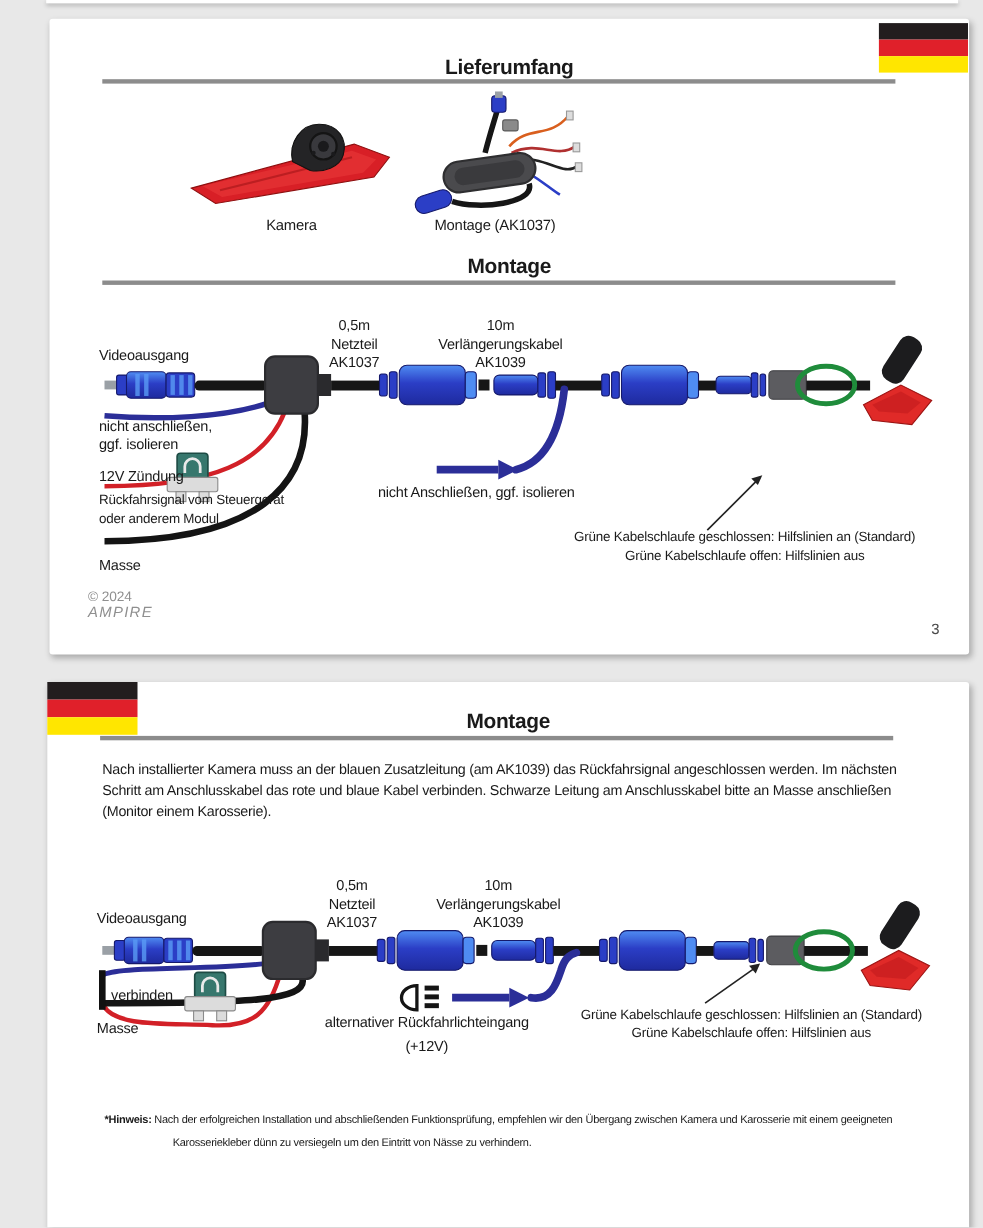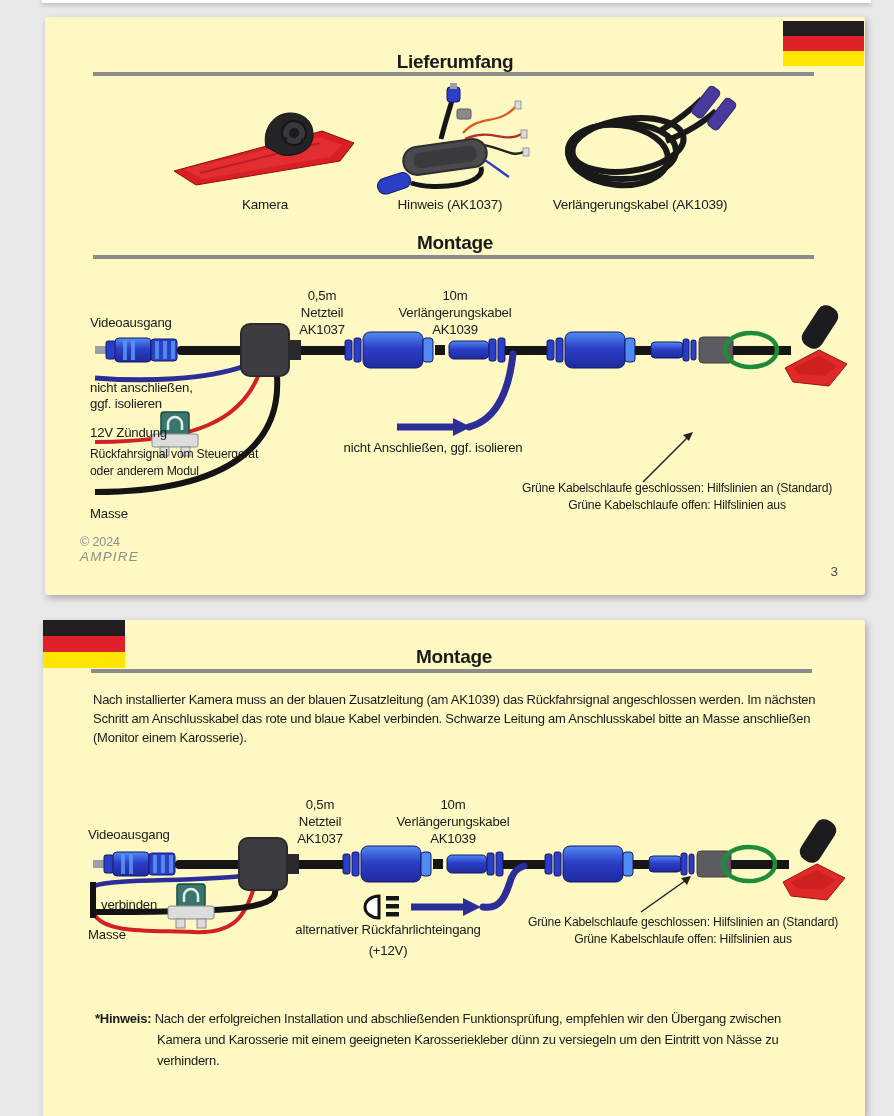--- a/index.html
+++ b/index.html
@@ -4,21 +4,21 @@
 <style>
   html,body{margin:0;padding:0;}
   body{
     width:894px;height:1116px;position:relative;overflow:hidden;
     background:#e8e8e8;
     font-family:"Liberation Sans","DejaVu Sans",sans-serif;
     color:#1a1a1a;
     -webkit-font-smoothing:antialiased;
   }
   .prev-sliver{position:absolute;left:42px;top:0;width:829px;height:3px;background:#fff;box-shadow:0 2px 4px rgba(0,0,0,.25);}
-  .page{position:absolute;background:#fef9c3;box-shadow:2px 3px 6px rgba(0,0,0,.28);border-radius:3px;}
+  .page{position:absolute;background:#ffffff;box-shadow:2px 3px 6px rgba(0,0,0,.28);border-radius:3px;padding-left:16px;}
   .page1{left:45px;top:17px;width:820px;height:578px;}
   .page2{left:43px;top:620px;width:822px;height:496px;border-radius:3px 3px 0 0;}
   .flag{position:absolute;display:block;}
   .flag .stripe{height:33.33%;}
   .flag1{top:4px;right:1px;width:81px;height:45px;}
   .flag2{top:0;left:0;width:82px;height:48px;}
   .doc-title{position:absolute;left:0;right:0;text-align:center;margin:0;
     font-size:19px;font-weight:bold;letter-spacing:-0.3px;}
   .rule{position:absolute;height:4px;background:#8c8c8c;}
   .products{position:absolute;top:66px;left:0;width:664px;height:132px;}
@@ -28,21 +28,21 @@
   .diagram-svg{position:absolute;left:0;}
   .diagram-svg text{font-family:"Liberation Sans","DejaVu Sans",sans-serif;fill:#1a1a1a;font-size:13.2px;letter-spacing:-0.2px;}
   .diagram-svg text.small{font-size:12.2px;}
   .footer{position:absolute;left:30px;right:27px;bottom:16px;display:flex;align-items:baseline;
     color:#8f8f8f;font-size:12.5px;letter-spacing:-0.1px;flex-direction:column;}
   .footer .brand{font-weight:normal;font-style:italic;letter-spacing:1.2px;font-size:13.5px;margin:0 5px 0 5px;}
   .footer .pagenum{margin-left:auto;color:#4a4a4a;font-size:13.5px;}
   .intro{position:absolute;top:70px;left:50px;right:48px;font-size:13px;line-height:19px;letter-spacing:-0.25px;}
   .intro p{margin:0 0 6px 0;}
   .intro .b{font-weight:bold;}
-  .note{position:absolute;top:388px;left:52px;right:48px;font-size:13px;line-height:21px;letter-spacing:-0.25px;
+  .note{position:absolute;top:388px;left:52px;right:48px;font-size:10px;line-height:21px;letter-spacing:-0.25px;
     padding-left:62px;text-indent:-62px;margin:0;}
   .note b{font-weight:bold;}
 </style>
 </head>
 <body>
 
 <div class="prev-sliver"></div>
 
 <div class="page page1">
 
@@ -90,43 +90,23 @@
           <g transform="rotate(-8 80 74)">
             <rect x="38" y="60" width="84" height="28" rx="14" fill="#4a4a4d" stroke="#2e2e30" stroke-width="2"></rect>
             <rect x="48" y="66" width="64" height="16" rx="8" fill="#3a3a3d"></rect>
           </g>
           <path d="M 116,84 C 122,102 70,108 46,100" stroke="#161616" stroke-width="5" fill="none"></path>
           <g transform="rotate(-18 30 100)">
             <rect x="12" y="92" width="34" height="16" rx="8" fill="#2b3ec6" stroke="#15196b"></rect>
           </g>
         </svg>
       </div>
-      <div class="caption">Hinweis (AK1037)</div>
+      <div class="caption">Montage (AK1037)</div>
     </div>
 
-    <div class="product" style="left:460px;width:270px">
-      <div class="imgbox">
-        <svg width="200" height="112" viewBox="0 0 200 112">
-          <g fill="none" stroke="#191919" stroke-width="6">
-            <ellipse cx="82" cy="68" rx="54" ry="28"></ellipse>
-            <ellipse cx="88" cy="62" rx="56" ry="26" transform="rotate(-8 88 62)"></ellipse>
-            <ellipse cx="78" cy="72" rx="50" ry="30" transform="rotate(6 78 72)"></ellipse>
-            <path d="M 120,48 C 140,36 150,28 162,16"></path>
-            <path d="M 126,58 C 150,48 162,40 176,28"></path>
-          </g>
-          <g transform="rotate(38 166 18)">
-            <rect x="160" y="2" width="13" height="34" rx="4" fill="#4a3a9e" stroke="#2e2470"></rect>
-          </g>
-          <g transform="rotate(38 182 30)">
-            <rect x="176" y="14" width="13" height="34" rx="4" fill="#4a3a9e" stroke="#2e2470"></rect>
-          </g>
-        </svg>
-      </div>
-      <div class="caption">Verlängerungskabel (AK1039)</div>
-    </div>
   </div>
 
   <h2 class="doc-title" style="top:215px">Montage</h2>
   <div class="rule" style="top:238px;left:48px;width:721px"></div>
 
   <svg class="diagram-svg" style="top:253px" width="820" height="260" viewBox="0 0 820 260">
     <defs>
       <linearGradient id="blueV" x1="0" y1="0" x2="0" y2="1">
         <stop offset="0" stop-color="#4f8cf2"></stop>
         <stop offset="0.45" stop-color="#2b3ec6"></stop>

